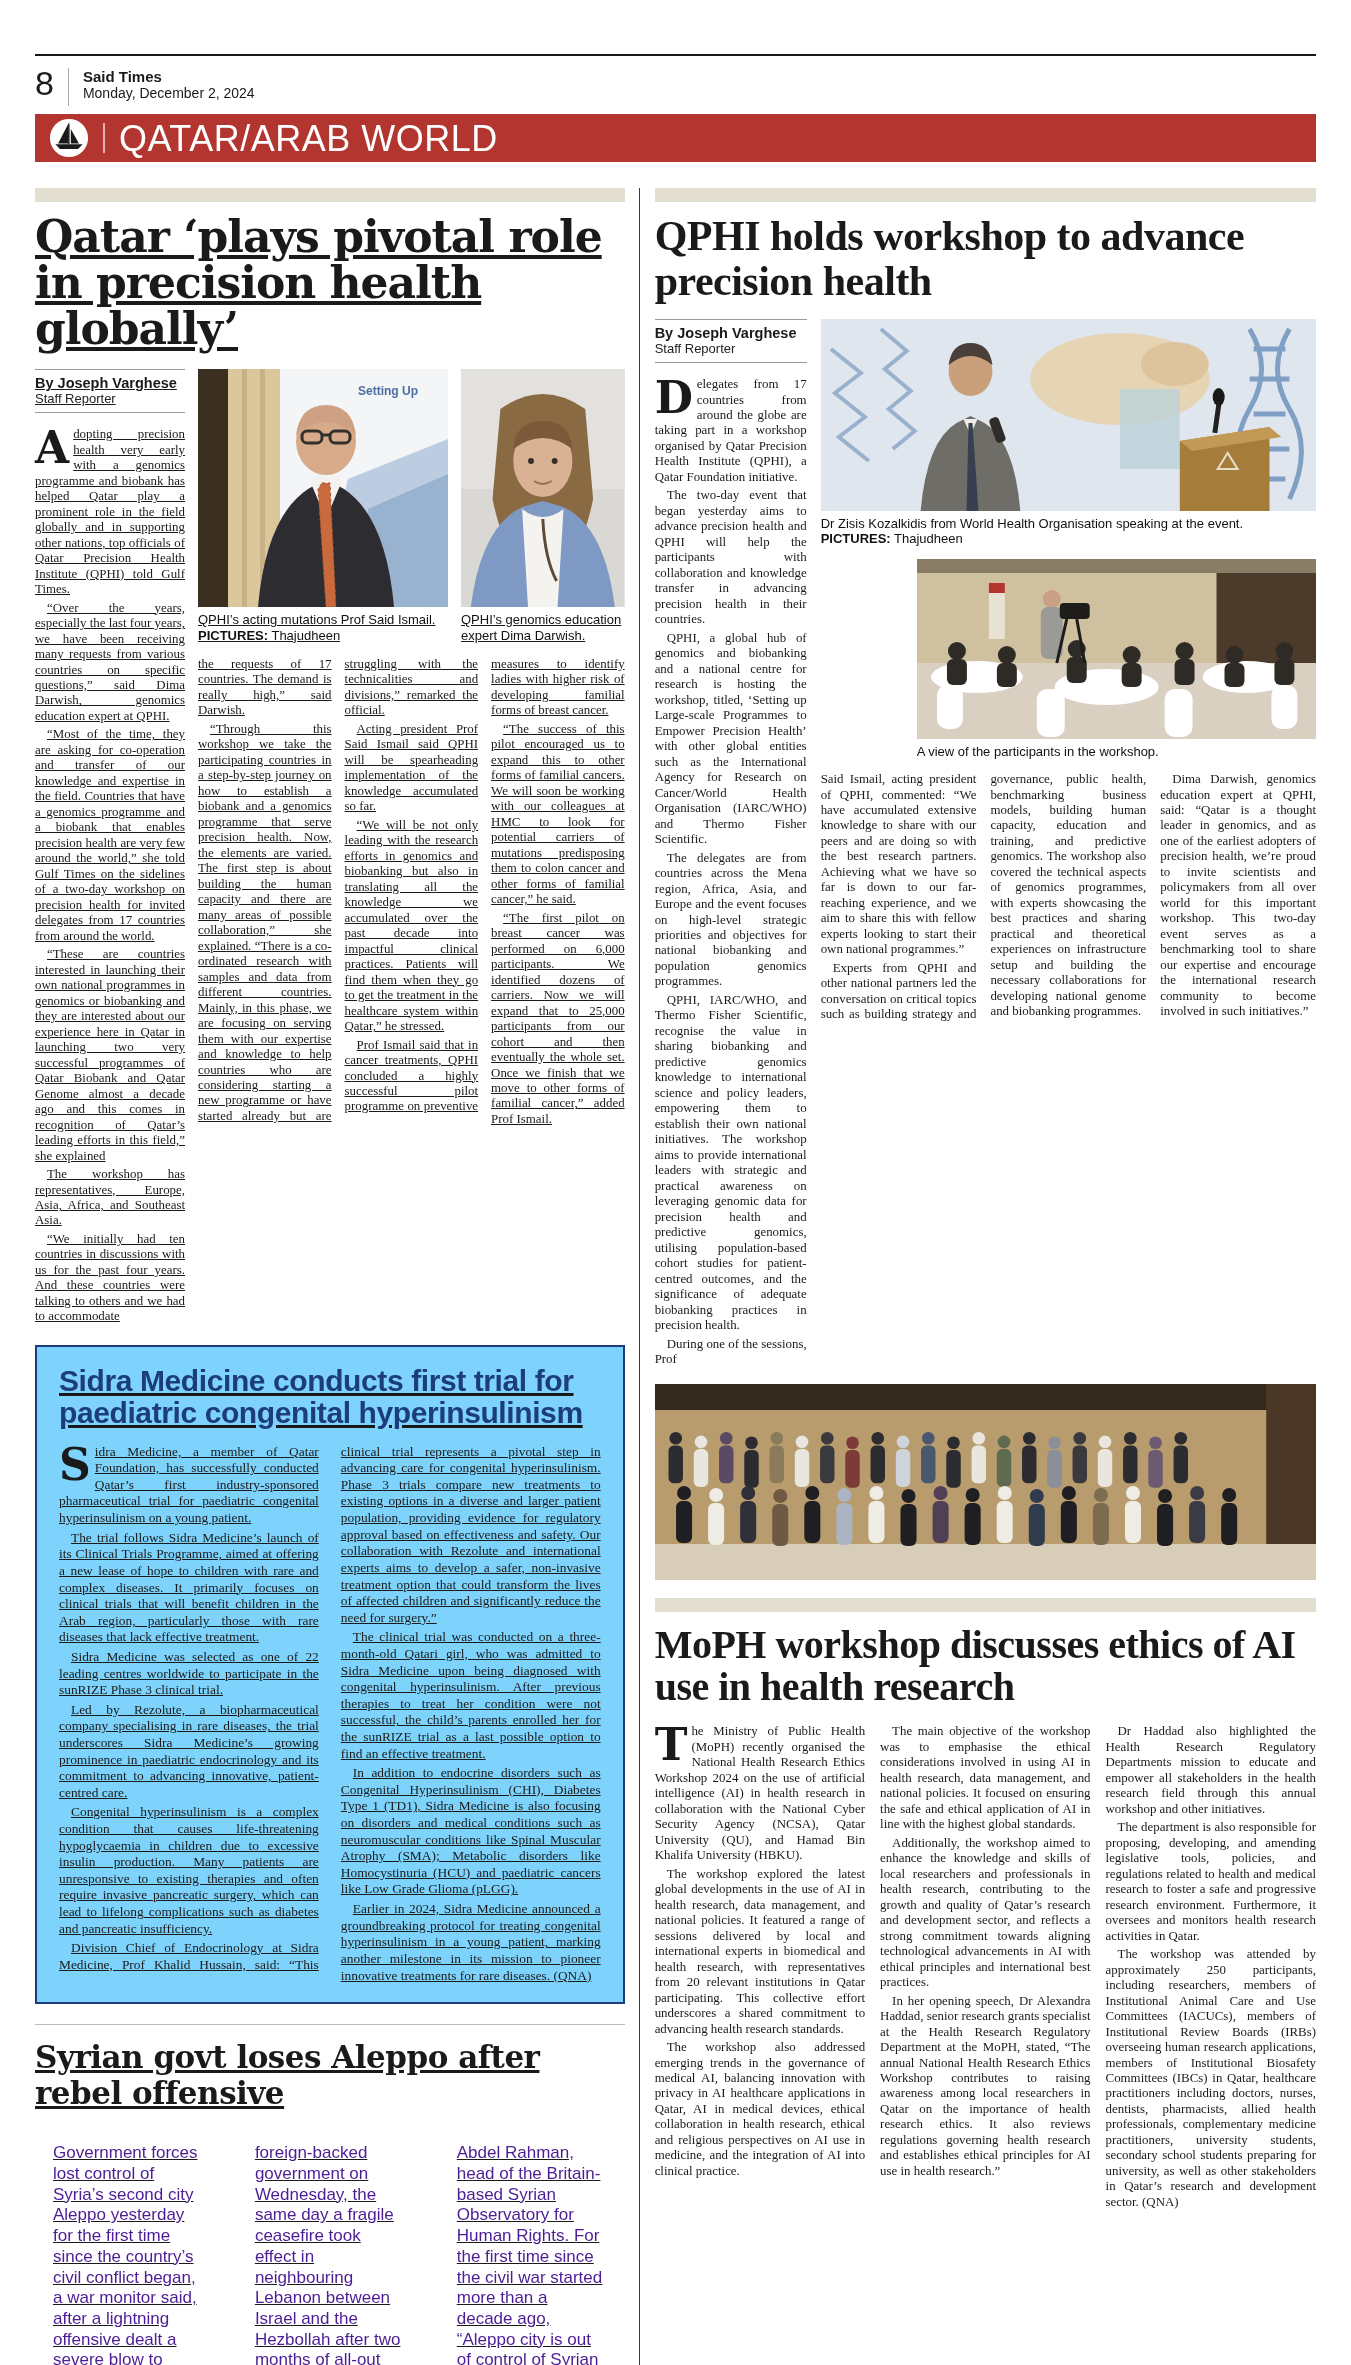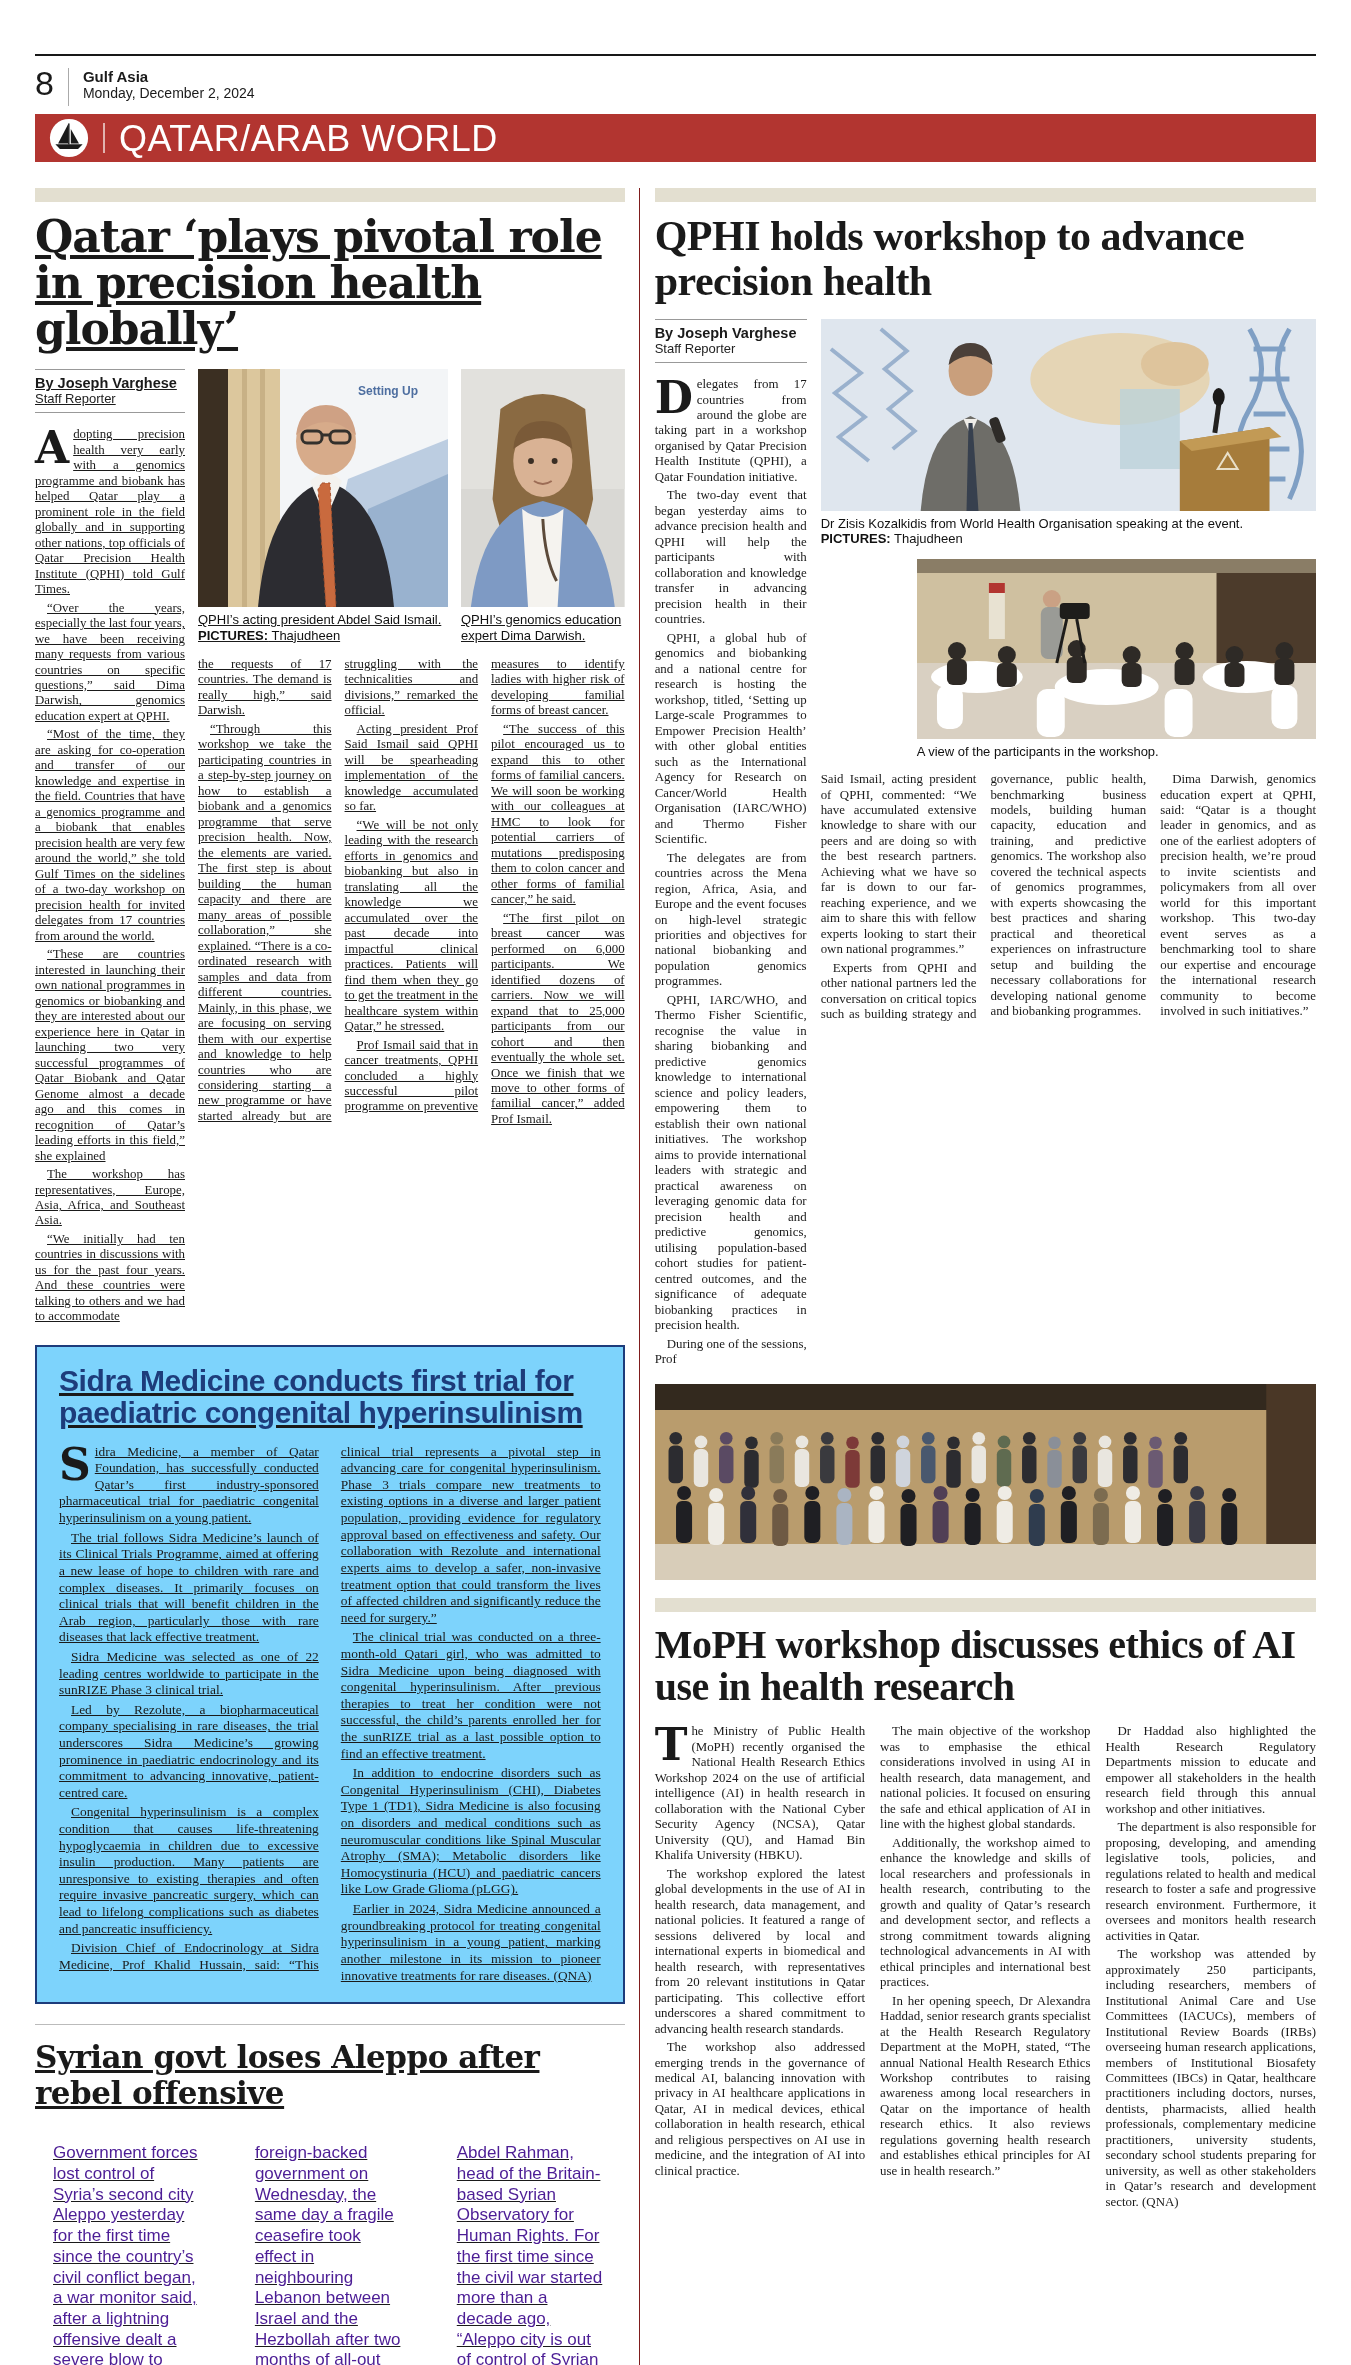--- a/index.html
+++ b/index.html
@@ -66,21 +66,21 @@
 </style>
 </head>
 <body>
 <div class="sheet">
 
 <div class="top-rule"></div>
 <div class="masthead">
   <div class="pagenum">8</div>
   <div class="mast-div"></div>
   <div class="mast-text">
-    <div class="mast-paper">Gulf Asia</div>
+    <div class="mast-paper">Said Times</div>
     <div class="mast-date">Monday, December 2, 2024</div>
   </div>
 </div>
 
 <div class="banner">
   <span class="logo-circle">
     <svg viewBox="0 0 44 44" width="40" height="40">
       <circle cx="22" cy="22" r="21" fill="#ffffff"></circle>
       <g fill="#1a1a1a">
         <path d="M7 29h30l-5 5H12z"></path>
@@ -133,21 +133,21 @@
                 <path d="M98 66 q30 -26 60 0 q-4 -30 -30 -30 q-26 0 -30 30" fill="#cfa184"></path>
                 <rect x="104" y="62" width="20" height="12" rx="5" fill="none" stroke="#33302c" stroke-width="3"></rect>
                 <rect x="132" y="62" width="20" height="12" rx="5" fill="none" stroke="#33302c" stroke-width="3"></rect>
                 <line x1="124" y1="66" x2="132" y2="66" stroke="#33302c" stroke-width="3"></line>
                 <path d="M60 238 q8 -90 50 -118 l18 -10 18 10 q42 28 50 118 Z" fill="#2c2c31"></path>
                 <path d="M112 112 L128 150 L144 112 L136 106 L120 106 Z" fill="#f4f2ee"></path>
                 <path d="M124 114 l8 0 l6 124 l-10 0 l-8 -118 Z" fill="#c96a3e"></path>
                 <path d="M124 114 l8 0 l6 124 l-10 0 l-8 -118 Z" fill="none" stroke="#a8532f" stroke-width="1" stroke-dasharray="3 3"></path>
               </svg>
             </div>
-            <div class="caption"><span>QPHI’s acting president Abdel Said Ismail. </span><span class="b">PICTURES:</span><span> Thajudheen</span></div>
+            <div class="caption"><span>QPHI’s acting mutations Prof Said Ismail. </span><span class="b">PICTURES:</span><span> Thajudheen</span></div>
           </div>
           <div class="photo-card" style="flex:1;">
             <div>
               <svg viewBox="0 0 166 238" width="100%" height="238" preserveAspectRatio="none">
                 <rect width="166" height="238" fill="#d9d8d4"></rect>
                 <rect x="0" y="0" width="166" height="120" fill="#e2e1dd"></rect>
                 <path d="M40 40 q43 -30 86 0 l8 90 q-8 40 -24 60 l-54 0 q-16 -20 -24 -60 Z" fill="#8a6a42"></path>
                 <ellipse cx="83" cy="92" rx="30" ry="36" fill="#d9b294"></ellipse>
                 <path d="M53 80 q30 -22 60 0 q-2 -28 -30 -28 q-28 0 -30 28" fill="#7a5a38"></path>
                 <circle cx="71" cy="92" r="3" fill="#3a2e24"></circle>

